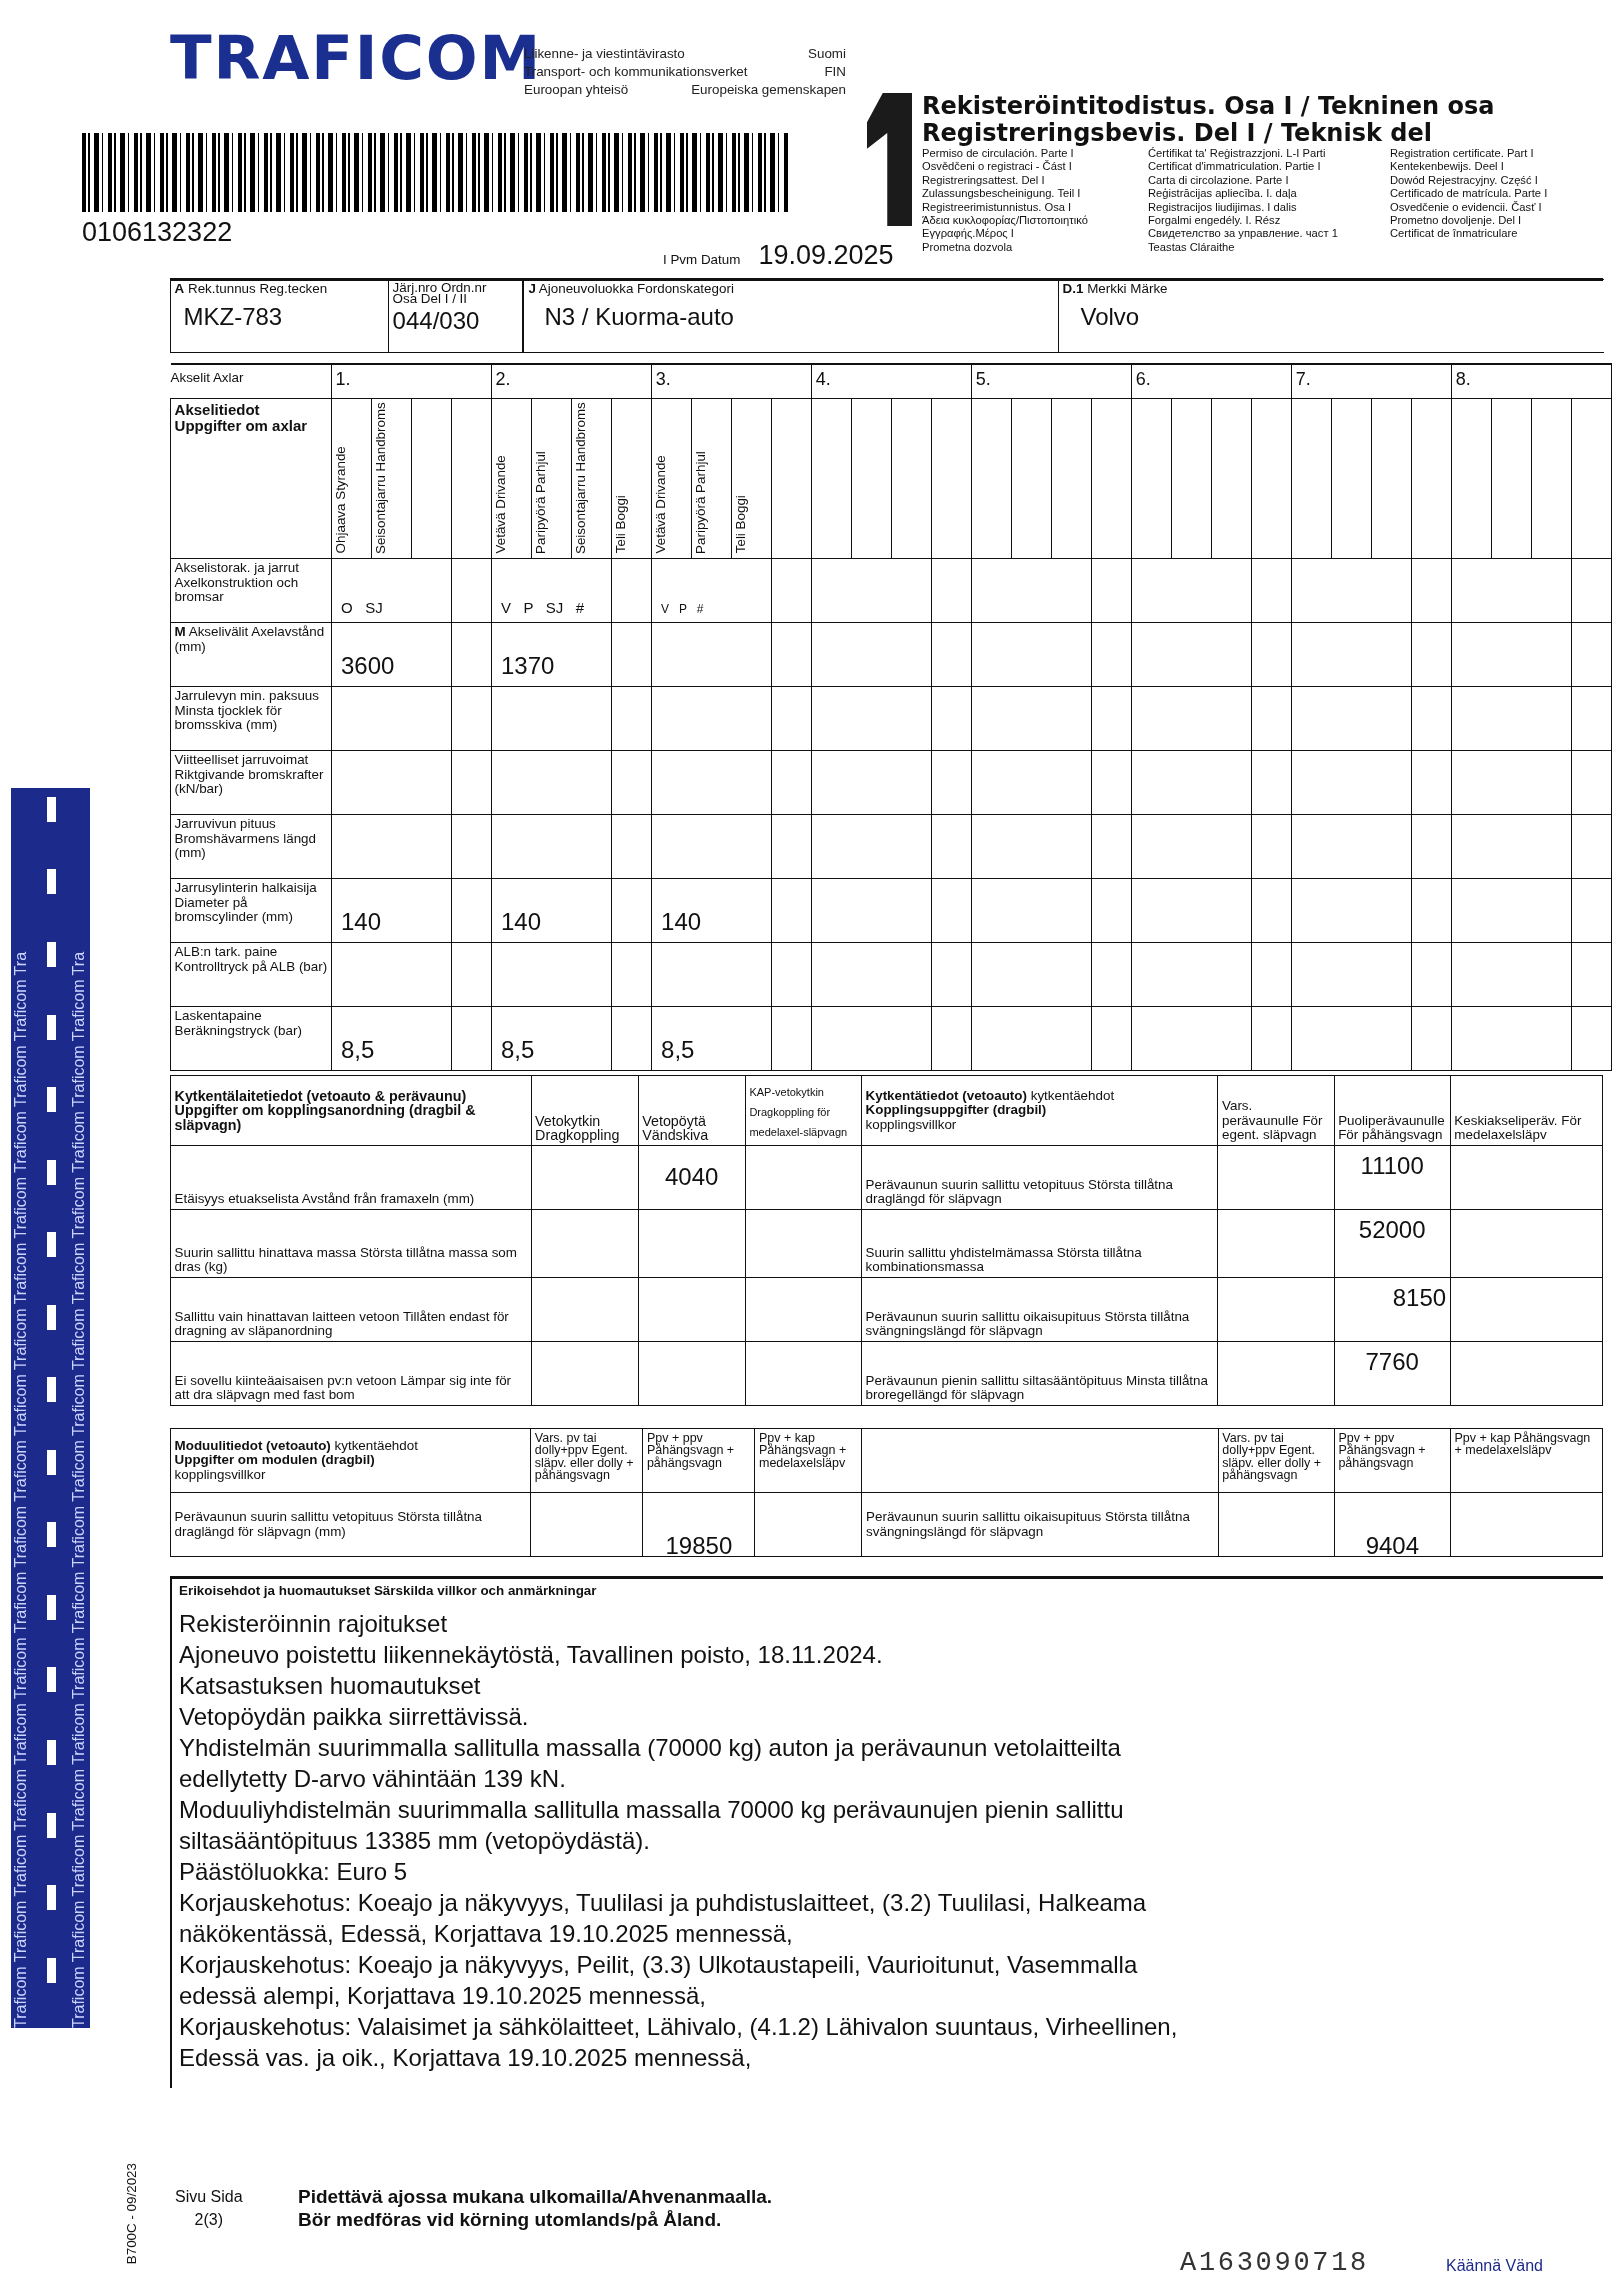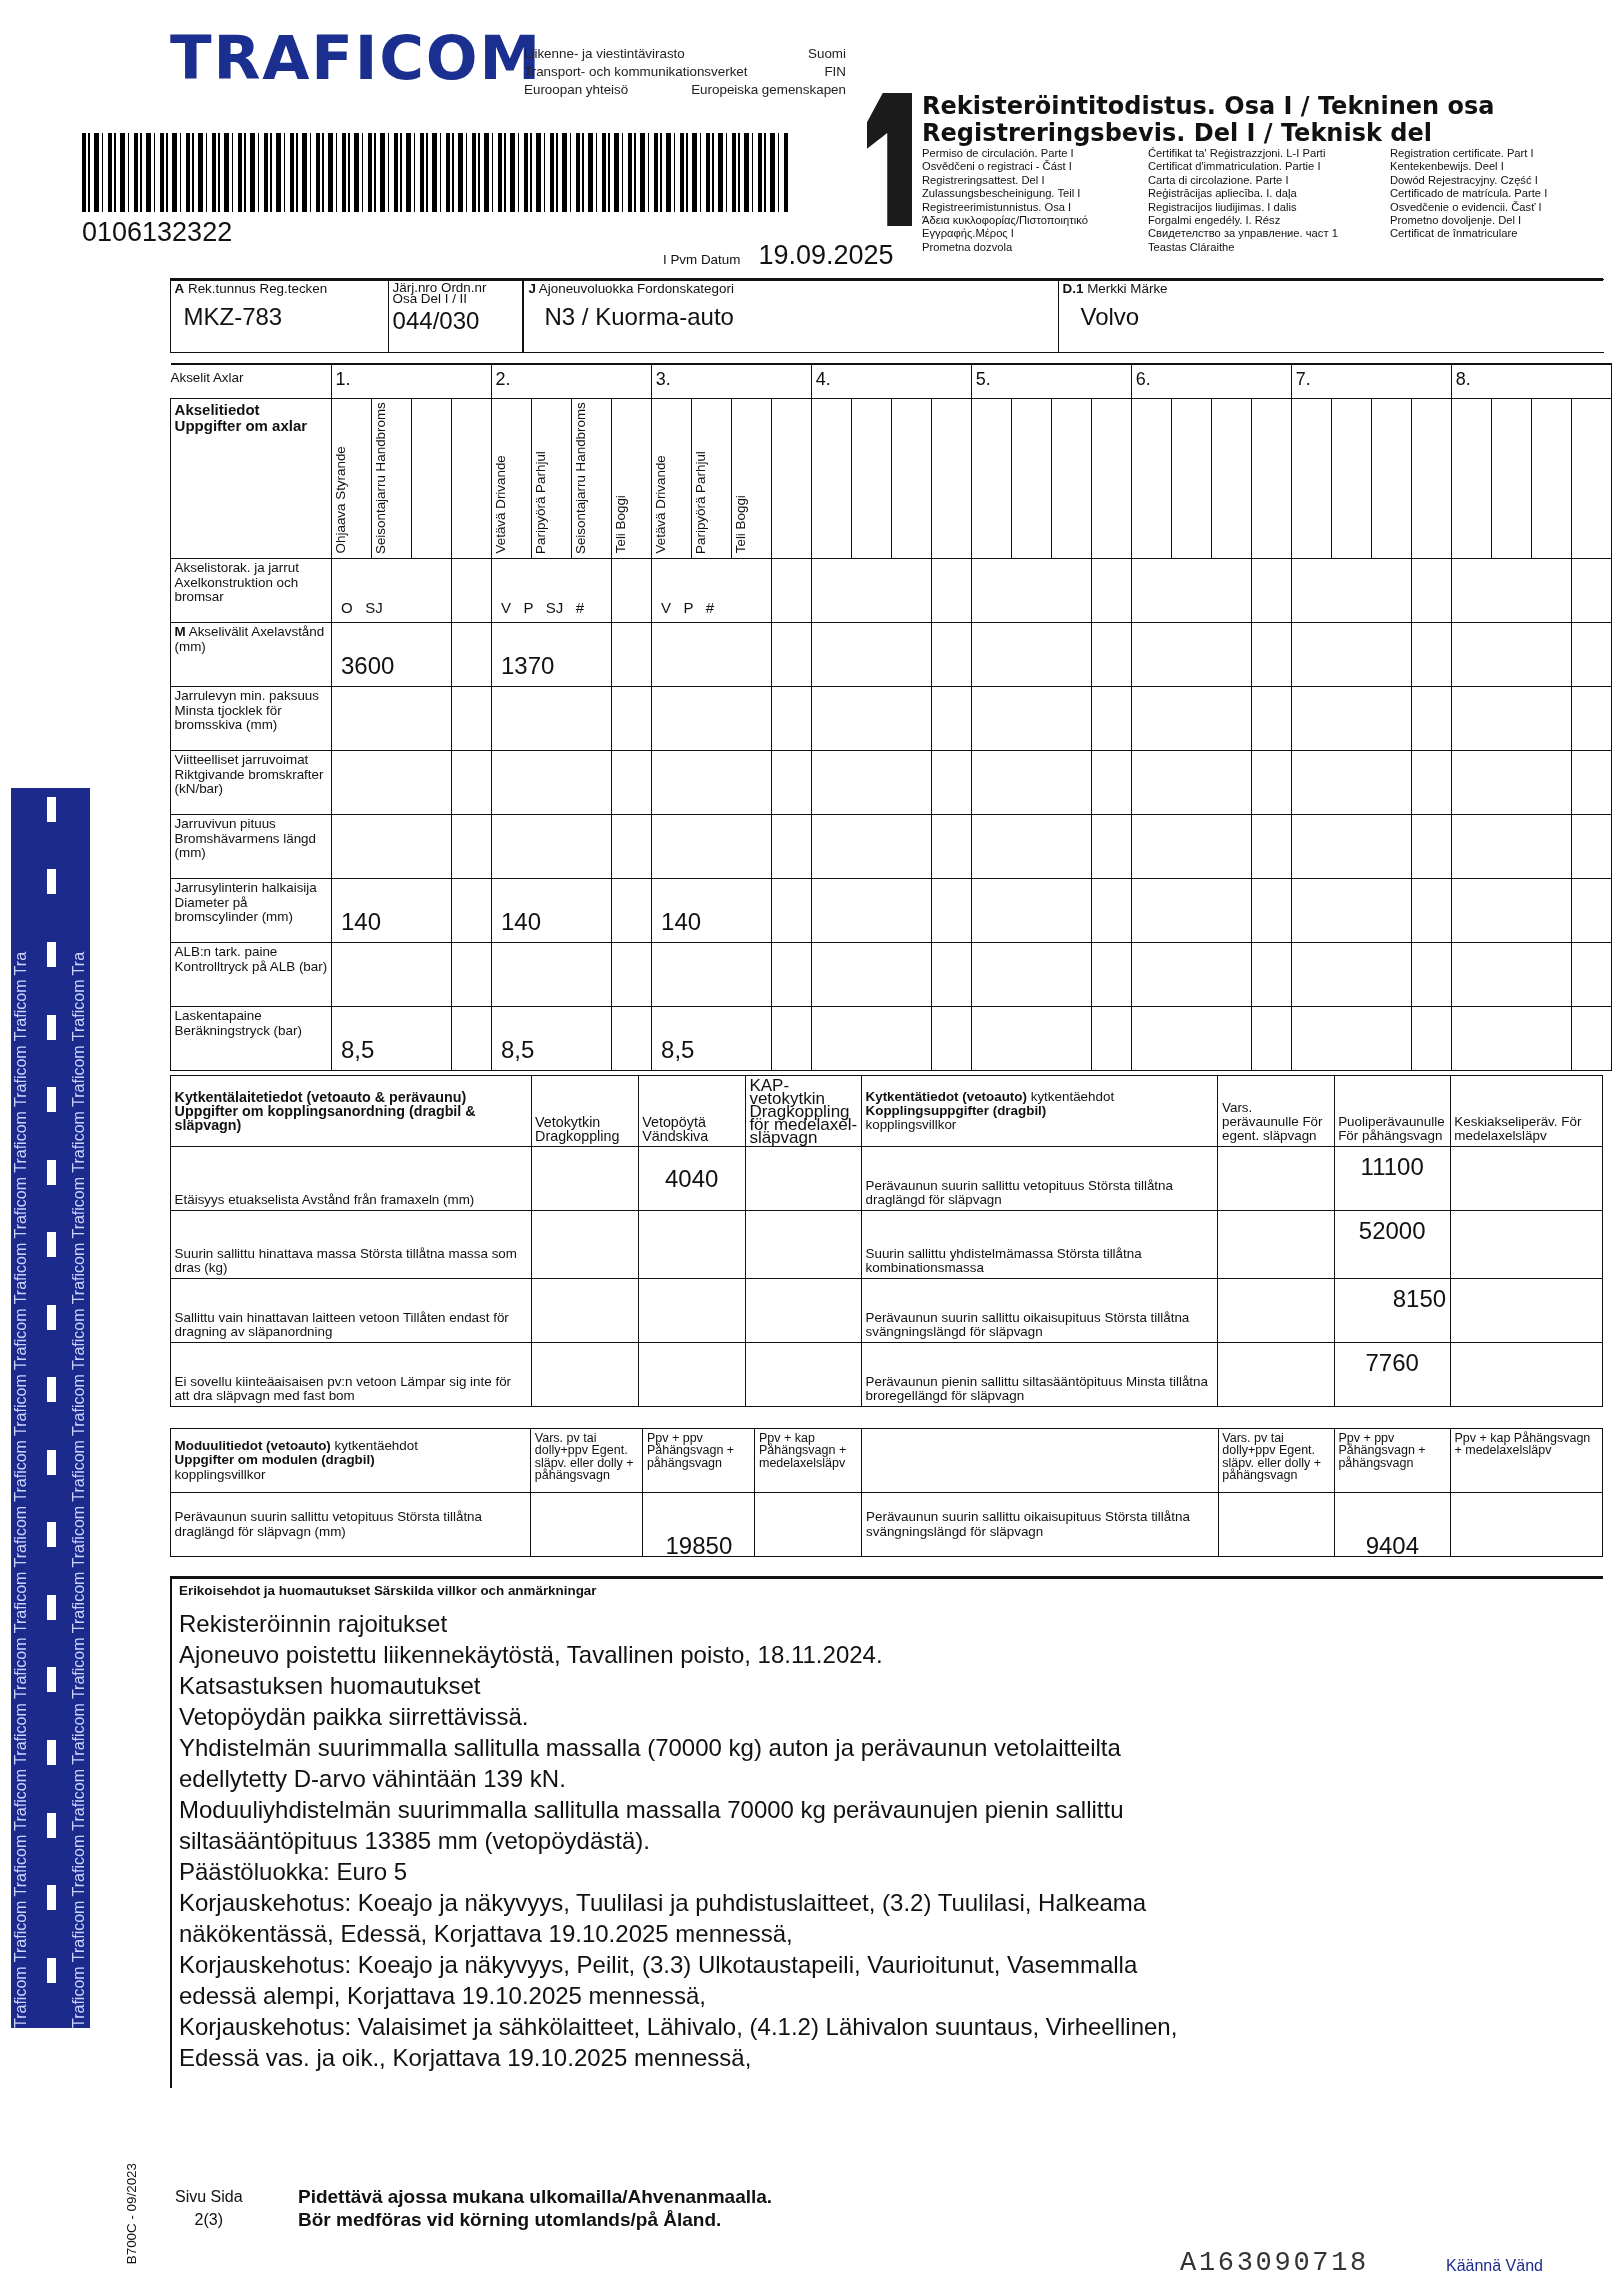--- a/index.html
+++ b/index.html
@@ -243,21 +243,21 @@
           <td style="vertical-align:bottom">
             <div class="rot"></div>
           </td>
         </tr>
         <tr style="height:64px">
           <td style="font-size:13.4px;line-height:14.3px;padding:2.7px 3.6px"><span>Akselistorak. ja jarrut Axelkonstruktion och bromsar</span></td>
           <td colspan="3" style="vertical-align:bottom;padding:0 9px 5.4px;font-size:15px;white-space:pre">O   SJ</td>
           <td></td>
           <td colspan="3" style="vertical-align:bottom;padding:0 9px 5.4px;font-size:15px;white-space:pre">V   P   SJ   #</td>
           <td></td>
-          <td colspan="3" style="vertical-align:bottom;padding:0 9px 5.4px;font-size:15px;white-space:pre">V   P   #</td>
+          <td colspan="3" style="vertical-align:bottom;padding:0 9px 5.4px;font-size:12px;white-space:pre">V   P   #</td>
           <td></td>
           <td colspan="3" style="vertical-align:bottom;padding:0 9px 5.4px;font-size:15px;white-space:pre"></td>
           <td></td>
           <td colspan="3" style="vertical-align:bottom;padding:0 9px 5.4px;font-size:15px;white-space:pre"></td>
           <td></td>
           <td colspan="3" style="vertical-align:bottom;padding:0 9px 5.4px;font-size:15px;white-space:pre"></td>
           <td></td>
           <td colspan="3" style="vertical-align:bottom;padding:0 9px 5.4px;font-size:15px;white-space:pre"></td>
           <td></td>
           <td colspan="3" style="vertical-align:bottom;padding:0 9px 5.4px;font-size:15px;white-space:pre"></td>
@@ -410,21 +410,21 @@
         <col style="width:356px">
         <col style="width:116px">
         <col style="width:116px">
         <col style="width:152px">
       </colgroup>
       <tbody>
         <tr style="height:70px">
           <td style="font-weight:bold;font-size:14.3px;vertical-align:middle">Kytkentälaitetiedot (vetoauto &amp; perävaunu) Uppgifter om kopplingsanordning (dragbil &amp; släpvagn)</td>
           <td style="vertical-align:bottom;font-size:14.3px;line-height:14.3px">Vetokytkin Dragkoppling</td>
           <td style="vertical-align:bottom;font-size:14.3px;line-height:14.3px">Vetopöytä Vändskiva</td>
-          <td style="vertical-align:bottom;font-size:17px;line-height:13px">KAP-vetokytkin Dragkoppling för medelaxel-släpvagn</td>
+          <td style="vertical-align:bottom;font-size:11px;line-height:20px">KAP-vetokytkin Dragkoppling för medelaxel-släpvagn</td>
           <td style="vertical-align:middle"><b>Kytkentätiedot (vetoauto)</b> <span>kytkentäehdot</span><br><b>Kopplingsuppgifter (dragbil)</b><br><span>kopplingsvillkor</span></td>
           <td style="vertical-align:bottom">Vars. perävaunulle För egent. släpvagn</td>
           <td style="vertical-align:bottom">Puoliperävaunulle För påhängsvagn</td>
           <td style="vertical-align:bottom">Keskiakseliperäv. För medelaxelsläpv</td>
         </tr>
         <tr style="height:64px">
           <td style="vertical-align:bottom">Etäisyys etuakselista Avstånd från framaxeln (mm)</td>
           <td style="text-align:center;vertical-align:middle;font-size:24px"></td>
           <td style="text-align:center;vertical-align:middle;font-size:24px">4040</td>
           <td style="text-align:center;vertical-align:middle;font-size:24px"></td>

